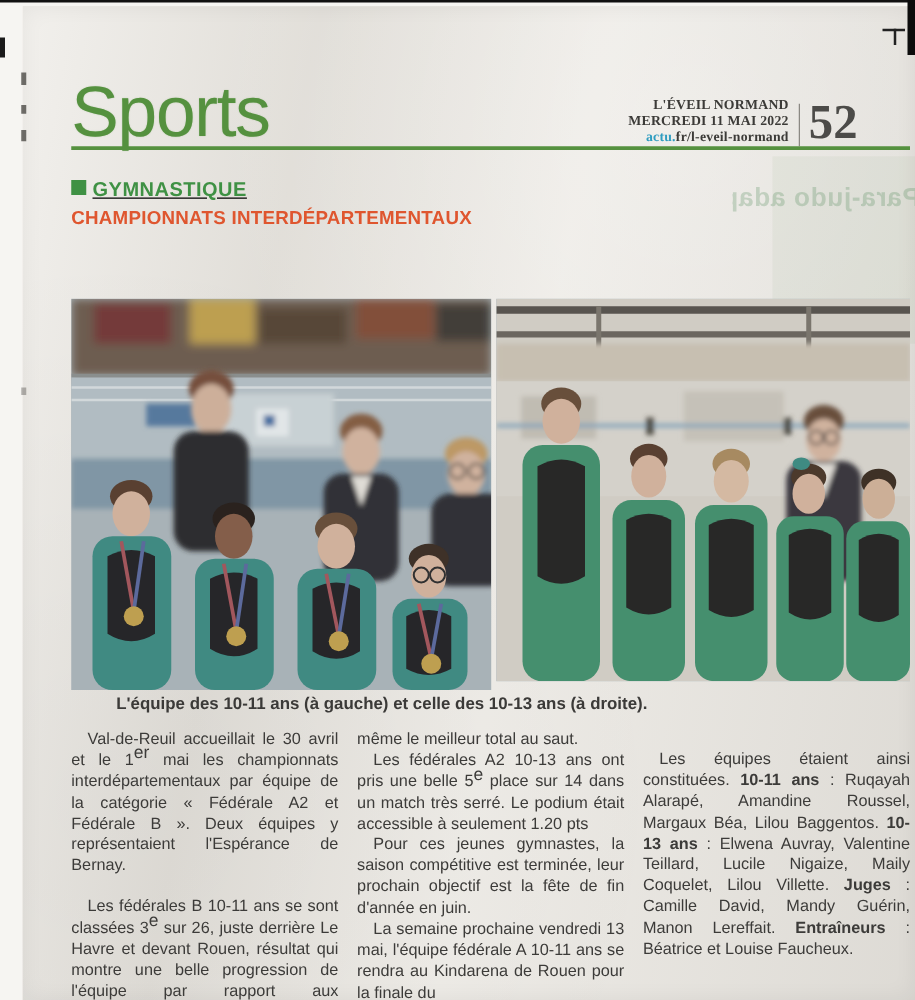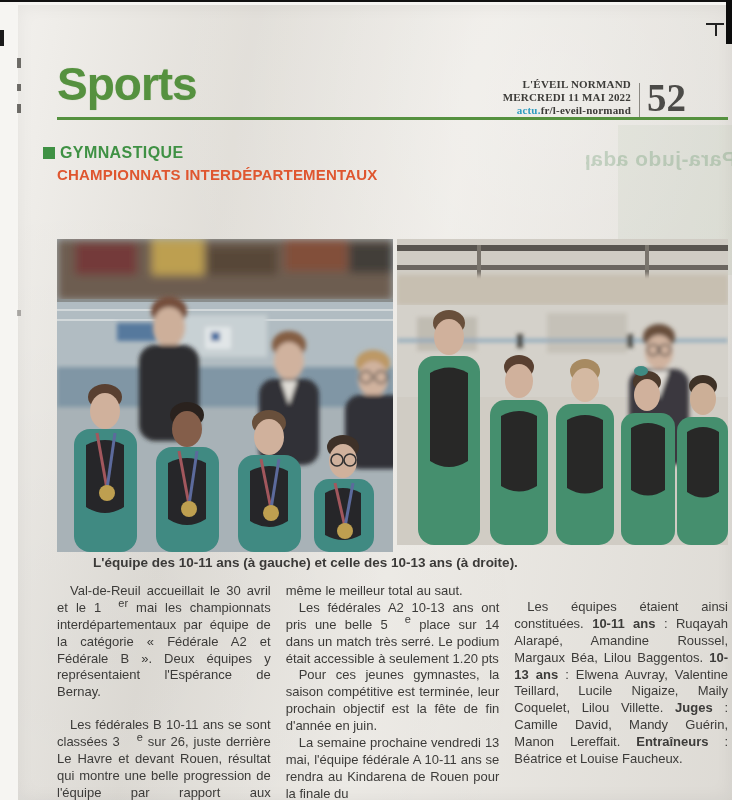--- a/index.html
+++ b/index.html
@@ -31,50 +31,50 @@
   .bleed-tint{position:absolute;left:600px;top:120px;width:114px;height:150px;background:rgba(110,150,105,.07);}
   .ghost-text{
     position:absolute;left:568px;top:142px;width:150px;overflow:hidden;
     transform:scaleX(-1);color:rgba(85,140,95,.28);
     font-weight:bold;font-size:21px;white-space:nowrap;letter-spacing:.5px;
   }
 
   
   .section-title{
     position:absolute;left:39px;top:52px;
-    font-size:46px;font-weight:bold;letter-spacing:-1px;color:#55913f;
+    font-size:57px;font-weight:normal;letter-spacing:-1px;color:#55913f;
     text-shadow:0 0 1px rgba(85,145,63,.4);
   }
   .masthead{position:absolute;right:46px;top:73px;display:flex;align-items:flex-end;font-family:Liberation Serif, serif;}
   .masthead-lines{text-align:right;font-size:11px;line-height:1.18;color:#3c3b38;font-weight:bold;letter-spacing:.2px;}
   .masthead-url-prefix{color:#2f9dc0;}
   .masthead-divider{width:1px;height:34px;background:#8b8983;margin:0 7px 0 8px;}
   .page-number{font-size:39px;font-weight:bold;color:#4c4b48;line-height:1;}
   .header-rule{position:absolute;left:39px;top:112px;width:671px;height:3px;background:#55913f;}
 
   
-  .kicker-row{position:absolute;left:25px;top:139px;display:flex;align-items:center;}
+  .kicker-row{position:absolute;left:39px;top:139px;display:flex;align-items:flex-start;text-decoration:underline;}
   .kicker-square{width:12px;height:12px;background:#3f9144;margin-right:5px;}
   .kicker-category{font-size:16px;font-weight:bold;letter-spacing:.4px;color:#3f9144;}
   .kicker-topic{position:absolute;left:39px;top:161px;font-size:15px;font-weight:bold;letter-spacing:.2px;color:#df562f;}
   .headline{position:absolute;left:37px;top:184px;width:675px;font-size:31px;font-weight:bold;letter-spacing:-.5px;color:#3b3a38;}
 
   
   .photo-row{position:absolute;left:39px;top:234px;display:flex;gap:4px;}
   .photo{background:#b9c2c6;overflow:hidden;filter:saturate(.85) contrast(.92);}
   .photo svg{display:block;}
   .caption{position:absolute;left:39px;top:550px;font-size:13.5px;font-weight:bold;color:#3b3a38;margin-left:36px;}
 
   
   .article{position:absolute;left:39px;top:578px;width:671px;display:flex;gap:15px;}
   .col{flex:1 1 0;font-size:13px;line-height:1.3;color:#3c3b39;text-align:justify;}
   .col p{margin:0;}
   .col p.indent{text-indent:13px;}
   .col p.gap{margin-top:16px;}
-  .col sup{font-size:11px;line-height:0;margin-left:17px;}
+  .col sup{font-size:14px;line-height:0;}
   .col b{font-weight:bold;}
 </style>
 </head>
 <body>
 
 <div class="stage">
 
   <div class="paper">
 
     <div class="bleed-tint"></div>

